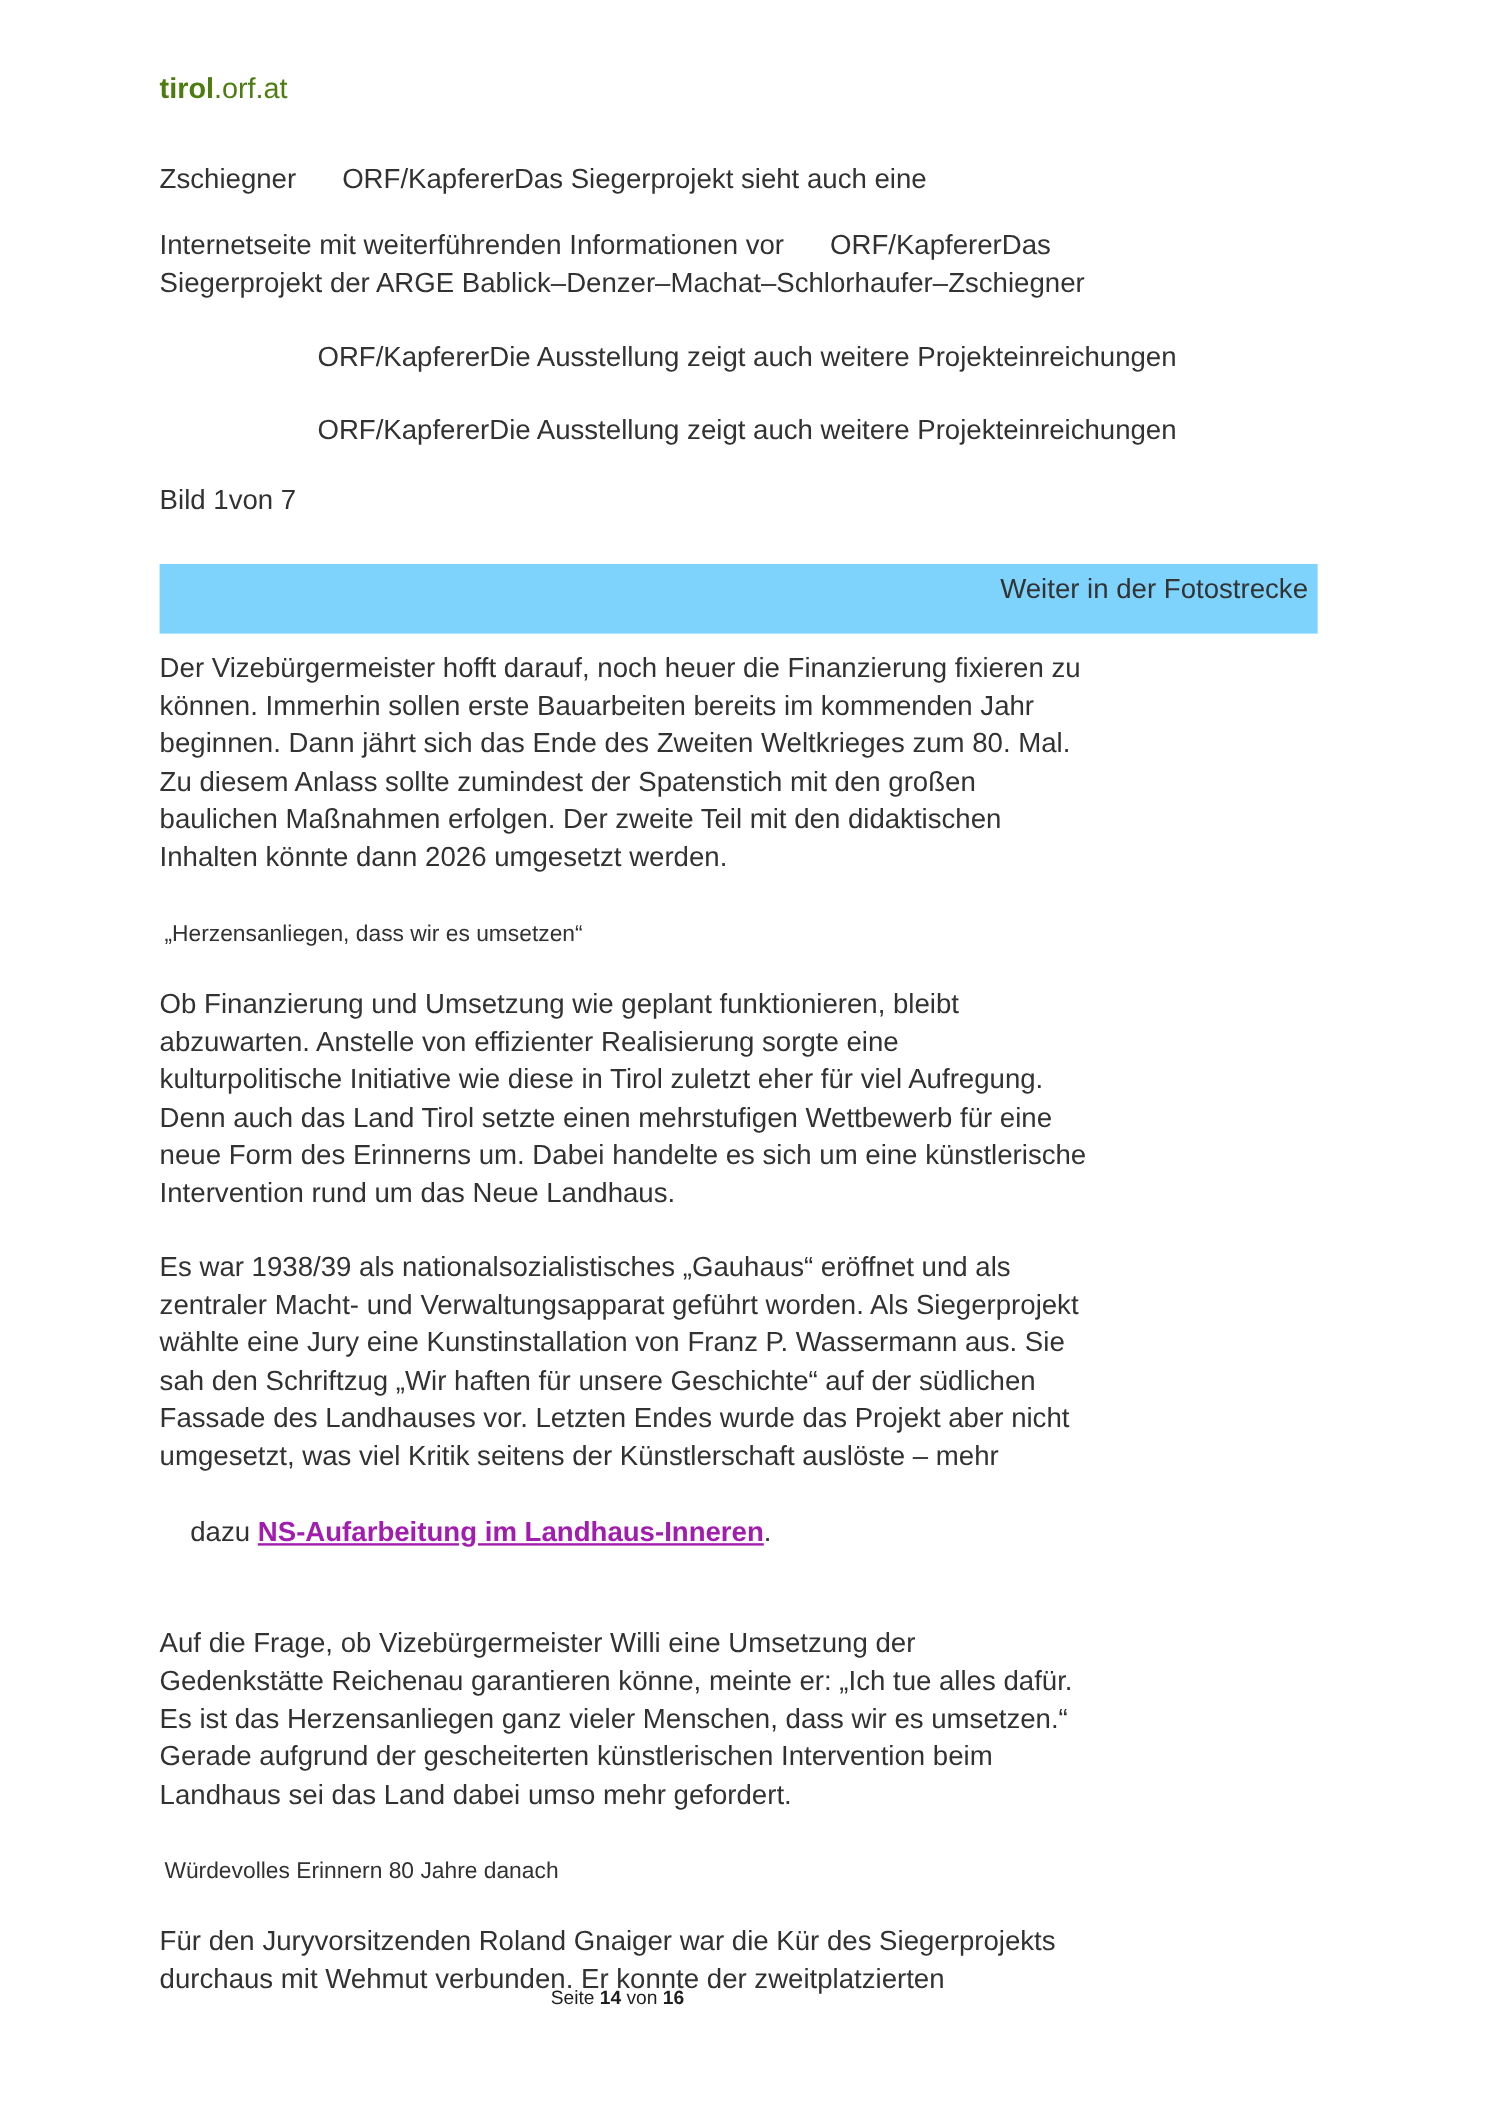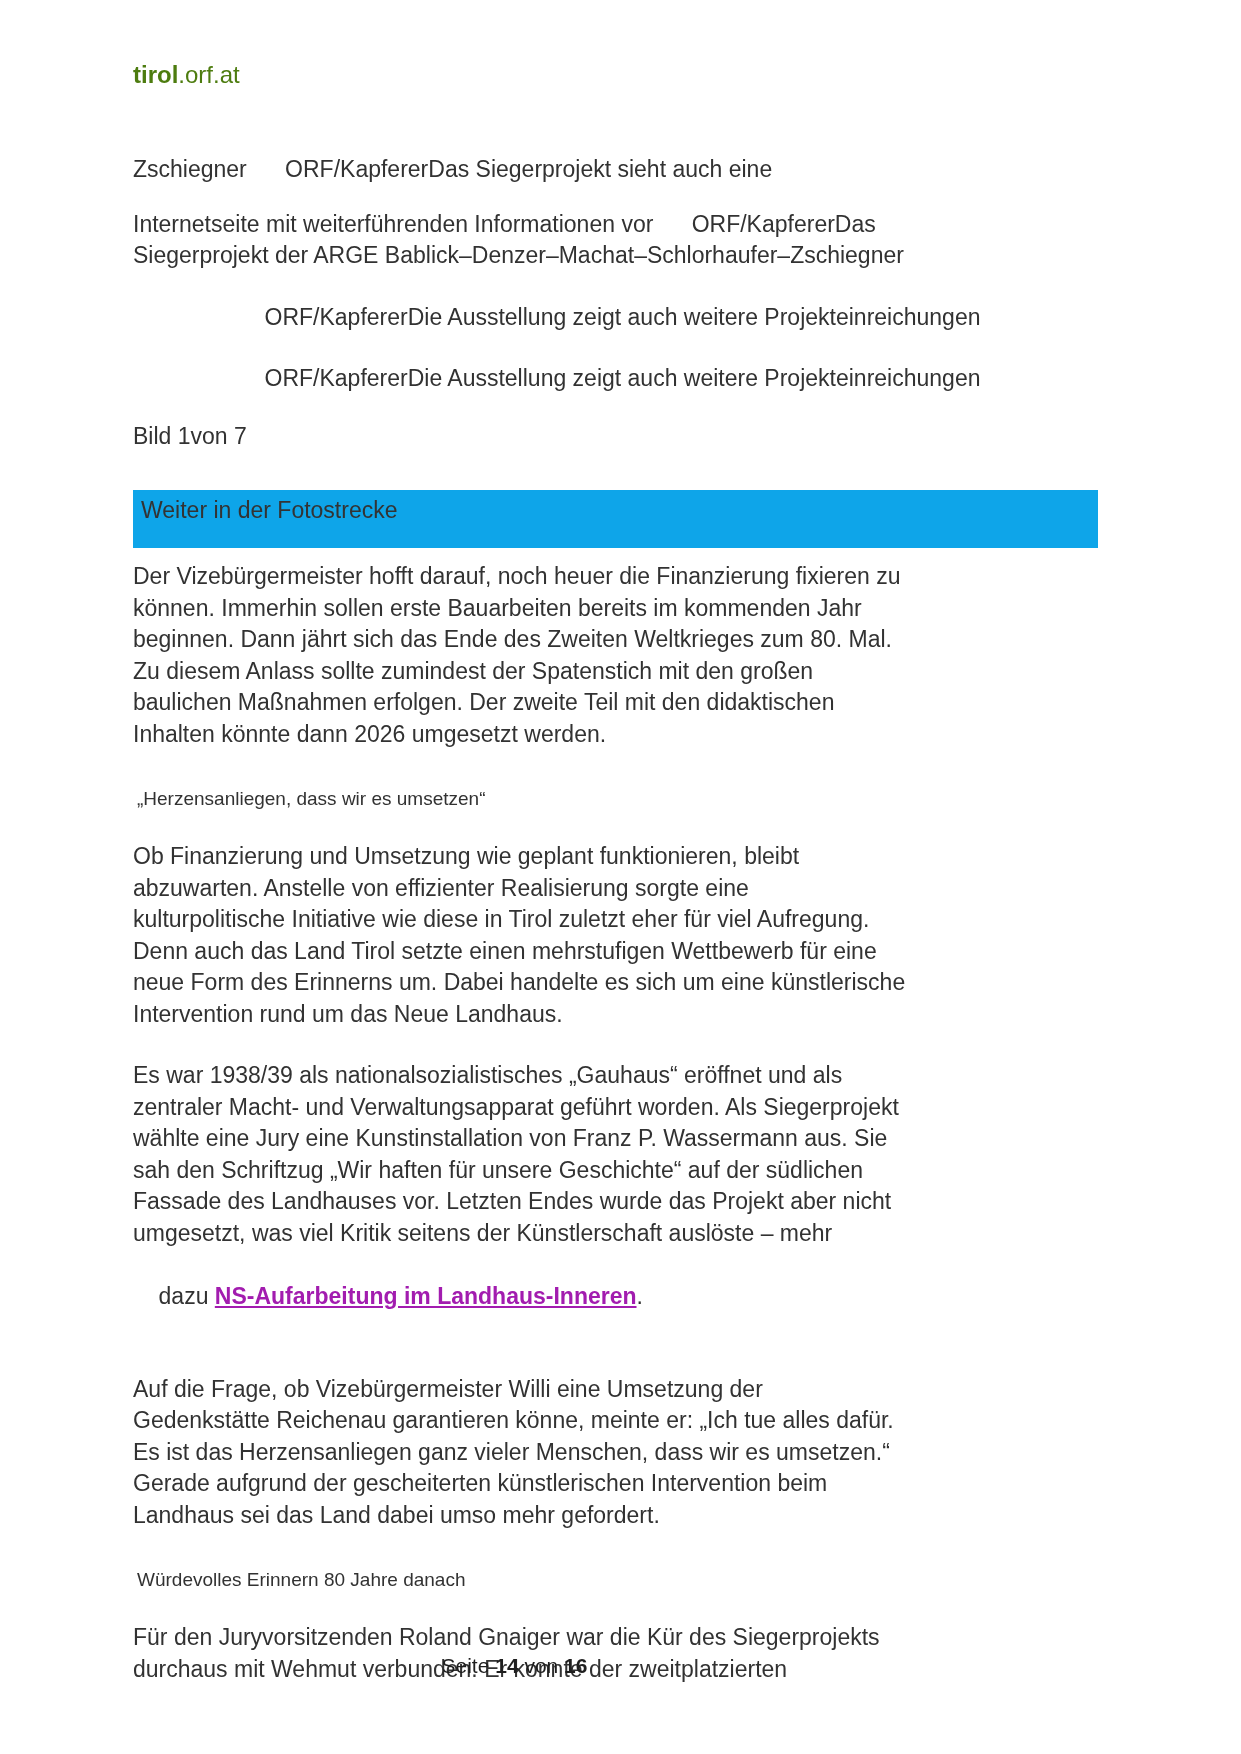--- a/index.html
+++ b/index.html
@@ -19,21 +19,21 @@
     color: #4d7c0f;
   }
   .page-header .site-bold { font-weight: bold; }
   .content {
     margin-left: 133px;
     width: 947px;
     font-size: 23px;
     line-height: 31.5px;
   }
   .caption { margin: 0; white-space: pre-wrap; }
-  .cap-1 { margin-top: 64px; }
+  .cap-1 { margin-top: 44px; }
   .cap-2 { margin-top: 23px; }
   .cap-indent { margin-top: 30px; padding-left: 32px; text-align: center; }
   .cap-center { margin-top: 26px; text-align: left; }
   .banner {
     box-sizing: border-box;
     width: 965px;
     height: 58px;
     margin-top: 38px;
     padding: 5px 8px;
     background: #5885c2;
@@ -56,21 +56,21 @@
     font-weight: bold;
     text-decoration: underline;
     cursor: pointer;
   }
   .page-footer {
     position: absolute;
     left: 0;
     top: 1652px;
     width: 1029px;
     text-align: center;
-    font-size: 21px;
+    font-size: 16px;
     line-height: 27px;
     color: #1e1e1e;
   }
   .page-footer .num { font-weight: bold; }
 </style>
 </head>
 <body>
 
 <div class="page-header">
   <span class="site-bold">tirol</span><span>.orf.at</span>
@@ -82,21 +82,21 @@
 
   <p class="caption cap-2">Internetseite mit weiterführenden Informationen vor      ORF/KapfererDas
 Siegerprojekt der ARGE Bablick–Denzer–Machat–Schlorhaufer–Zschiegner</p>
 
   <p class="caption cap-indent">ORF/KapfererDie Ausstellung zeigt auch weitere Projekteinreichungen</p>
 
   <p class="caption cap-indent">ORF/KapfererDie Ausstellung zeigt auch weitere Projekteinreichungen</p>
 
   <p class="caption cap-center">Bild 1von 7</p>
 
-  <div class="banner" style="background: #0ea5e9;">
+  <div class="banner" style="background: #7dd3fc; text-align: right;">
     <span>Weiter in der Fotostrecke</span>
   </div>
 
   <p class="para first-after-banner">Der Vizebürgermeister hofft darauf, noch heuer die Finanzierung fixieren zu
 können. Immerhin sollen erste Bauarbeiten bereits im kommenden Jahr
 beginnen. Dann jährt sich das Ende des Zweiten Weltkrieges zum 80. Mal.
 Zu diesem Anlass sollte zumindest der Spatenstich mit den großen
 baulichen Maßnahmen erfolgen. Der zweite Teil mit den didaktischen
 Inhalten könnte dann 2026 umgesetzt werden.</p>
 

